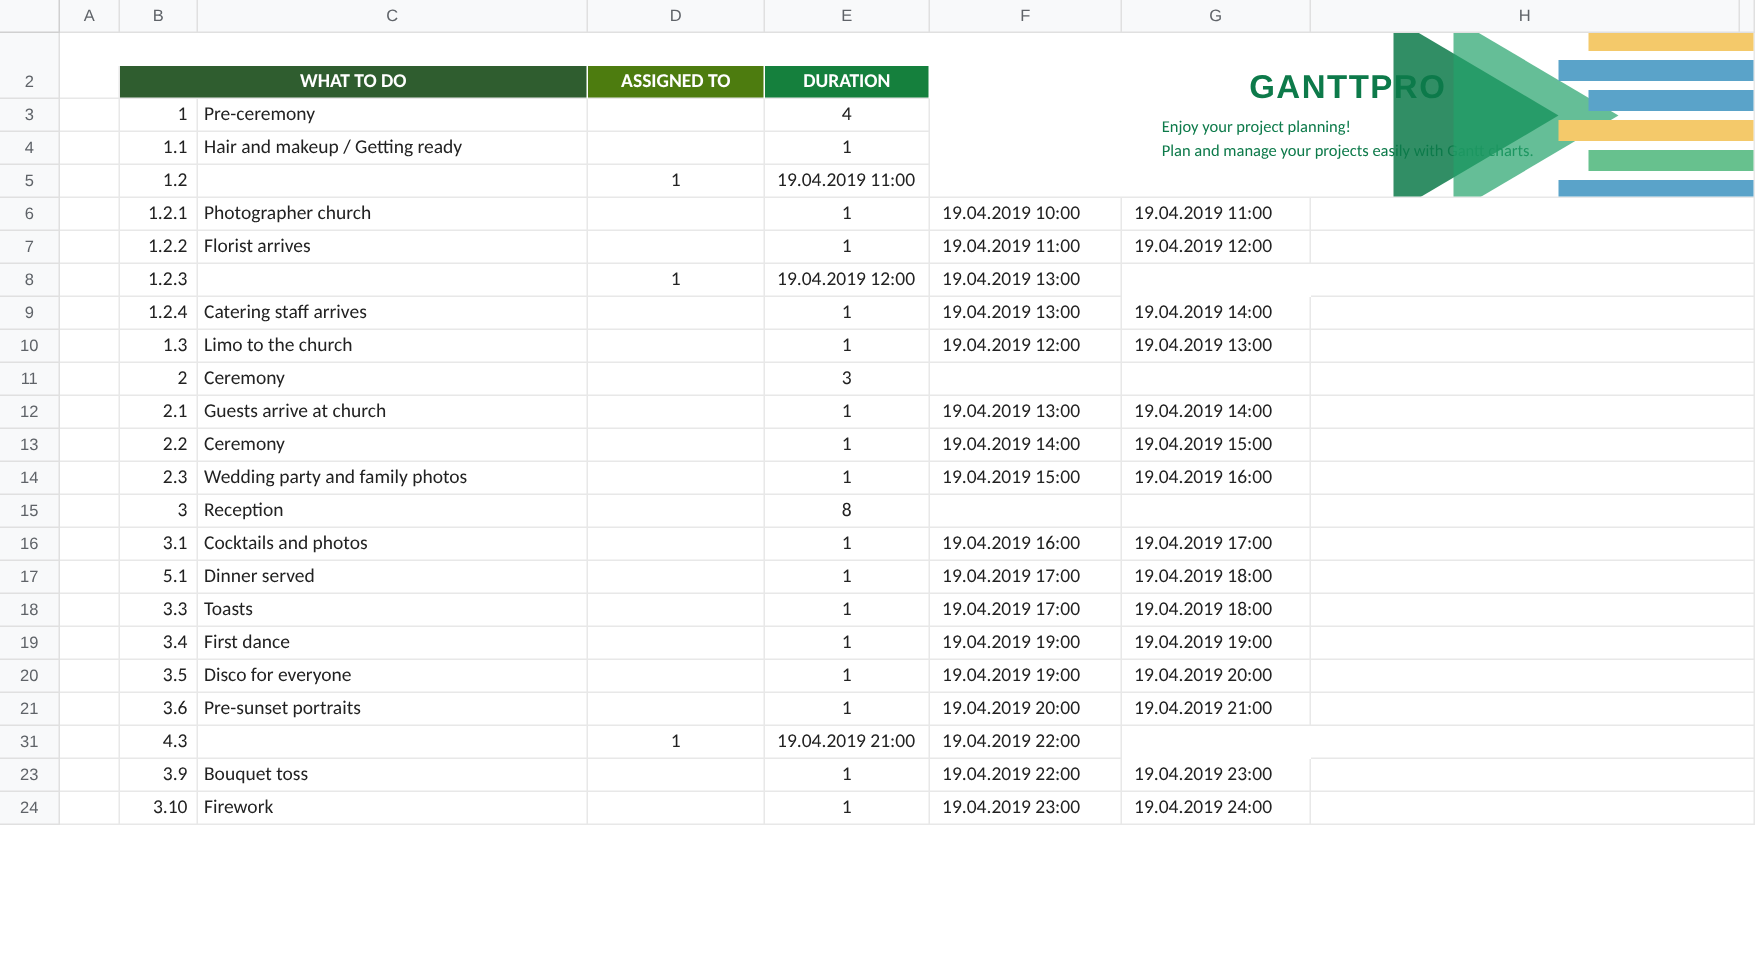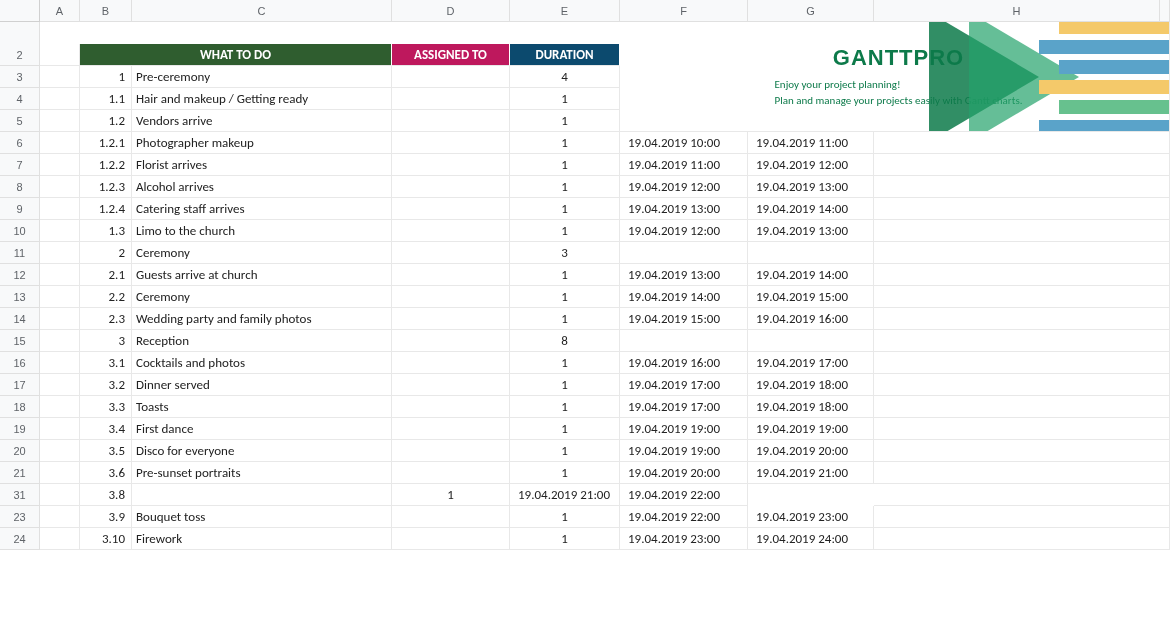--- a/index.html
+++ b/index.html
@@ -9,22 +9,22 @@
 .hdr.row{justify-content:center}
 .cell{border-right:1px solid #e8e8e8;border-bottom:1px solid #e8e8e8;display:flex;align-items:center;padding:0 4px;background:#fff;overflow:hidden;white-space:nowrap}
 .title-cell{grid-column:2/7;display:flex;align-items:center;padding-left:60px}
 .title-text{color:#1f4e9c;font-weight:700;font-size:24px;letter-spacing:.5px}
 .promo{grid-column:7/10;background:#fff;position:relative;display:flex;flex-direction:column;justify-content:center;padding-left:20px;overflow:hidden}
 .promo .brand{color:#0d7a4a;font-weight:800;font-size:22px;letter-spacing:1px;font-family:Arial,sans-serif}
 .promo .tag{color:#0d7a4a;font-size:11px;margin-top:6px;line-height:1.4}
 .promo-shape{position:absolute;right:-20px;top:-10px;width:300px;height:130px;pointer-events:none}
 .th{background:#2f5d2f;color:#fff;font-weight:700;justify-content:center;font-size:13px;border-right:1px solid #fff;border-bottom:1px solid #e8e8e8}
 .th.what{background:#2f5d2f}
-.th.assigned{background:#be185d}
-.th.dur{background:#0c4a6e}
+.th.assigned{background:#4d7c0f}
+.th.dur{background:#15803d}
 .th.start{background:#7a7a7a}
 .th.end{background:#7a7a7a}
 .th.comments{background:#2f5d2f}
 .r-num{justify-content:flex-end;padding-right:6px}
 .r-dur{justify-content:center}
 .r-date{padding-left:8px}
 .corner{background:#f8f9fa;border-right:1px solid #d0d0d0;border-bottom:1px solid #d0d0d0}
 </style>
 </head>
 <body>
@@ -83,48 +83,46 @@
     <div class="cell r-num">1.1</div>
     <div class="cell">Hair and makeup / Getting ready</div>
     <div class="cell"></div>
     <div class="cell r-dur">1</div>
     <div class="cell r-date">19.04.2019 9:00</div>
     <div class="cell r-date">19.04.2019 11:00</div>
     <div class="cell" style="grid-column: 9 / 11;"></div>
     <div class="hdr row">5</div>
     <div class="cell"></div>
     <div class="cell r-num">1.2</div>
-    <div class="cell">Vendors arrive</div>
     <div class="cell"></div>
     <div class="cell r-dur">1</div>
     <div class="cell r-date">19.04.2019 11:00</div>
     <div class="cell r-date">19.04.2019 12:00</div>
     <div class="cell" style="grid-column: 9 / 11;"></div>
     <div class="hdr row">6</div>
     <div class="cell"></div>
     <div class="cell r-num">1.2.1</div>
-    <div class="cell">Photographer makeup</div>
+    <div class="cell">Photographer church</div>
     <div class="cell"></div>
     <div class="cell r-dur">1</div>
     <div class="cell r-date">19.04.2019 10:00</div>
     <div class="cell r-date">19.04.2019 11:00</div>
     <div class="cell" style="grid-column: 9 / 11;"></div>
     <div class="hdr row">7</div>
     <div class="cell"></div>
     <div class="cell r-num">1.2.2</div>
     <div class="cell">Florist arrives</div>
     <div class="cell"></div>
     <div class="cell r-dur">1</div>
     <div class="cell r-date">19.04.2019 11:00</div>
     <div class="cell r-date">19.04.2019 12:00</div>
     <div class="cell" style="grid-column: 9 / 11;"></div>
     <div class="hdr row">8</div>
     <div class="cell"></div>
     <div class="cell r-num">1.2.3</div>
-    <div class="cell">Alcohol arrives</div>
     <div class="cell"></div>
     <div class="cell r-dur">1</div>
     <div class="cell r-date">19.04.2019 12:00</div>
     <div class="cell r-date">19.04.2019 13:00</div>
     <div class="cell" style="grid-column: 9 / 11;"></div>
     <div class="hdr row">9</div>
     <div class="cell"></div>
     <div class="cell r-num">1.2.4</div>
     <div class="cell">Catering staff arrives</div>
     <div class="cell"></div>
@@ -190,21 +188,21 @@
     <div class="cell"></div>
     <div class="cell r-num">3.1</div>
     <div class="cell">Cocktails and photos</div>
     <div class="cell"></div>
     <div class="cell r-dur">1</div>
     <div class="cell r-date">19.04.2019 16:00</div>
     <div class="cell r-date">19.04.2019 17:00</div>
     <div class="cell" style="grid-column: 9 / 11;"></div>
     <div class="hdr row">17</div>
     <div class="cell"></div>
-    <div class="cell r-num">3.2</div>
+    <div class="cell r-num">5.1</div>
     <div class="cell">Dinner served</div>
     <div class="cell"></div>
     <div class="cell r-dur">1</div>
     <div class="cell r-date">19.04.2019 17:00</div>
     <div class="cell r-date">19.04.2019 18:00</div>
     <div class="cell" style="grid-column: 9 / 11;"></div>
     <div class="hdr row">18</div>
     <div class="cell"></div>
     <div class="cell r-num">3.3</div>
     <div class="cell">Toasts</div>
@@ -235,21 +233,21 @@
     <div class="cell"></div>
     <div class="cell r-num">3.6</div>
     <div class="cell">Pre-sunset portraits</div>
     <div class="cell"></div>
     <div class="cell r-dur">1</div>
     <div class="cell r-date">19.04.2019 20:00</div>
     <div class="cell r-date">19.04.2019 21:00</div>
     <div class="cell" style="grid-column: 9 / 11;"></div>
     <div class="hdr row">31</div>
     <div class="cell"></div>
-    <div class="cell r-num">3.8</div>
+    <div class="cell r-num">4.3</div>
     <div class="cell"></div>
     <div class="cell r-dur">1</div>
     <div class="cell r-date">19.04.2019 21:00</div>
     <div class="cell r-date">19.04.2019 22:00</div>
     <div class="cell" style="grid-column: 9 / 11;"></div>
     <div class="hdr row">23</div>
     <div class="cell"></div>
     <div class="cell r-num">3.9</div>
     <div class="cell">Bouquet toss</div>
     <div class="cell"></div>

